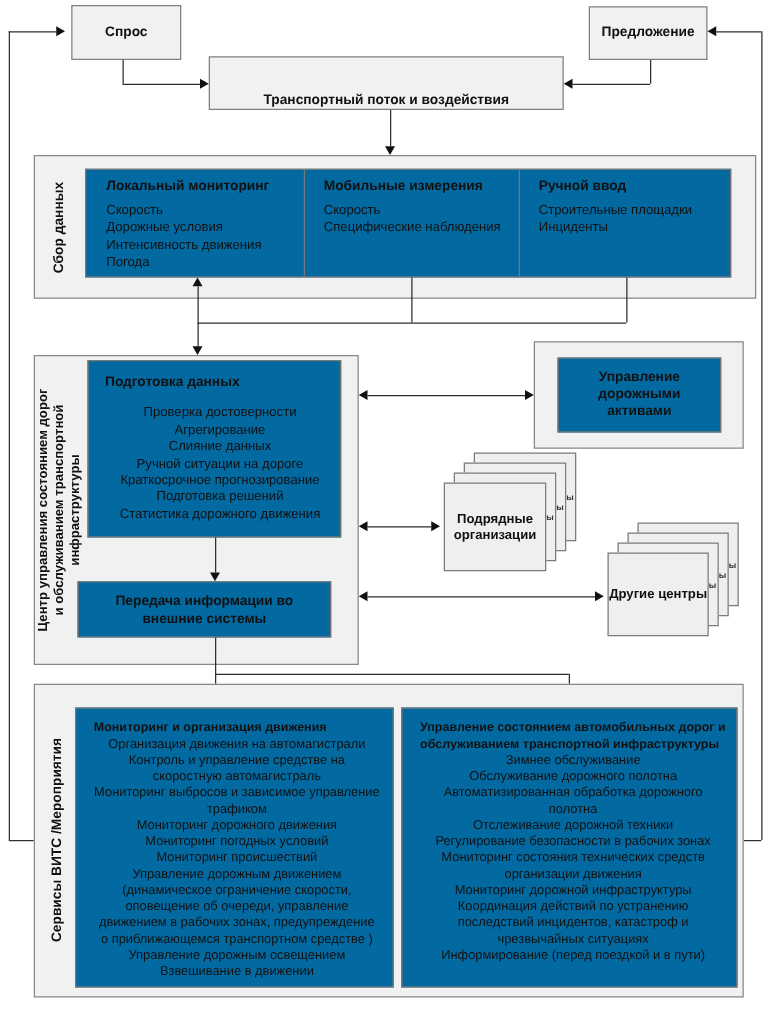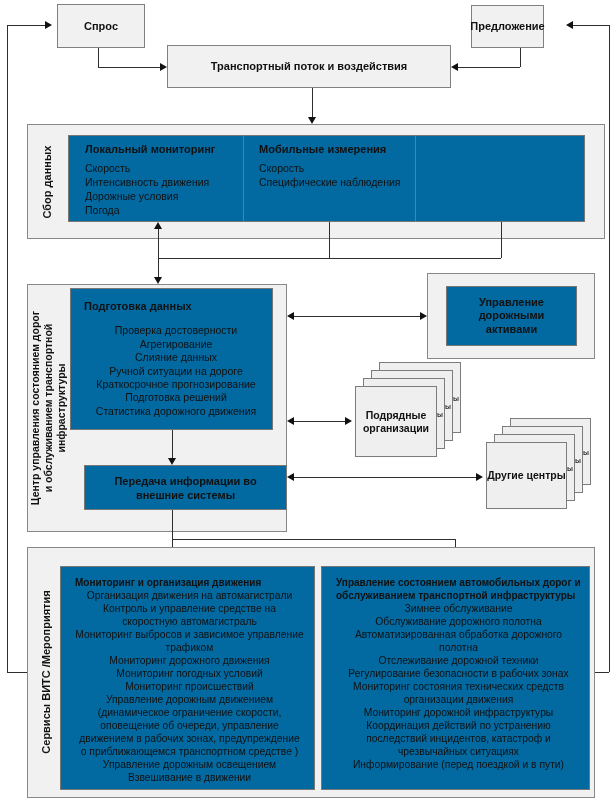--- a/index.html
+++ b/index.html
@@ -51,24 +51,24 @@
   .svc .li, .prep .li{margin:0;text-align:center;}
 </style>
 </head>
 <body>
 
 <div id="canvas">
 
   <div class="abs tbox" style="left:57px;top:4px;width:88px;height:44px;">
     <span>Спрос</span>
   </div>
-  <div class="abs tbox" style="left:471px;top:5px;width:73px;height:43px;">
+  <div class="abs tbox" style="left:471px;top:5px;width:95px;height:43px;">
     <span>Предложение</span>
   </div>
-  <div class="abs tbox" style="left:167px;top:45px;width:284px;height:43px;">
+  <div class="abs tbox" style="left:167px;top:45px;width:284px;height:43px;align-items:flex-end;">
     <span>Транспортный поток и воздействия</span>
   </div>
 
   <div class="hl" style="left:7px;top:25px;width:38px;"></div>
   <div class="arR" style="left:45px;top:21px;"></div>
   <div class="vl" style="left:7px;top:25px;height:647px;"></div>
   <div class="hl" style="left:7px;top:672px;width:21px;"></div>
 
   <div class="hl" style="left:573px;top:25px;width:36px;"></div>
   <div class="arL" style="left:566px;top:21px;"></div>
@@ -89,30 +89,37 @@
   <div class="abs gbox" style="left:27px;top:124px;width:578px;height:115px;"></div>
   <div class="vlabel one" style="left:47px;top:182px;">Сбор данных</div>
   <div class="abs wbox" style="left:68px;top:135px;width:517px;height:87px;"></div>
   <div class="vl" style="left:243px;top:136px;height:85px;background:#777;"></div>
   <div class="vl" style="left:415px;top:136px;height:85px;background:#777;"></div>
 
   <div class="col" style="left:85px;top:142px;width:152px;">
     <div class="title">Локальный мониторинг</div>
     <div>
         <div class="li">Скорость</div>
+        <div class="li">Дорожные условия</div>
         <div class="li">Интенсивность движения</div>
-        <div class="li">Дорожные условия</div>
         <div class="li">Погода</div>
       </div>
   </div>
   <div class="col" style="left:259px;top:142px;width:142px;">
     <div class="title">Мобильные измерения</div>
     <div>
         <div class="li">Скорость</div>
         <div class="li">Специфические наблюдения</div>
+      </div>
+  </div>
+  <div class="col" style="left:431px;top:142px;width:148px;">
+    <div class="title">Ручной ввод</div>
+    <div>
+        <div class="li">Строительные площадки</div>
+        <div class="li">Инциденты</div>
       </div>
   </div>
 
   <div class="arU" style="left:154px;top:222px;"></div>
   <div class="vl" style="left:158px;top:229px;height:48px;"></div>
   <div class="arD" style="left:154px;top:277px;"></div>
   <div class="hl" style="left:158px;top:258px;width:343px;"></div>
   <div class="vl" style="left:329px;top:222px;height:36px;"></div>
   <div class="vl" style="left:501px;top:222px;height:36px;"></div>
 
@@ -132,21 +139,21 @@
         <div class="li">Ручной ситуации на дороге</div>
         <div class="li">Краткосрочное прогнозирование</div>
         <div class="li">Подготовка решений</div>
         <div class="li">Статистика дорожного движения</div>
       </div>
   </div>
 
   <div class="vl" style="left:172px;top:430px;height:28px;"></div>
   <div class="arD" style="left:168px;top:458px;"></div>
 
-  <div class="abs wbox transfer" style="left:84px;top:465px;width:203px;height:45px;">
+  <div class="abs wbox transfer" style="left:62px;top:465px;width:203px;height:45px;">
     <span>Передача информации во внешние системы</span>
   </div>
 
   <div class="abs gbox" style="left:427px;top:273px;width:168px;height:86px;"></div>
   <div class="abs wbox assets-inner" style="left:446px;top:286px;width:131px;height:60px;">
     <span>Управление дорожными активами</span>
   </div>
 
   <div class="page" style="left:379px;top:362px;width:82px;height:71px;z-index:1;">
     <span class="pg-mark">ы</span>

